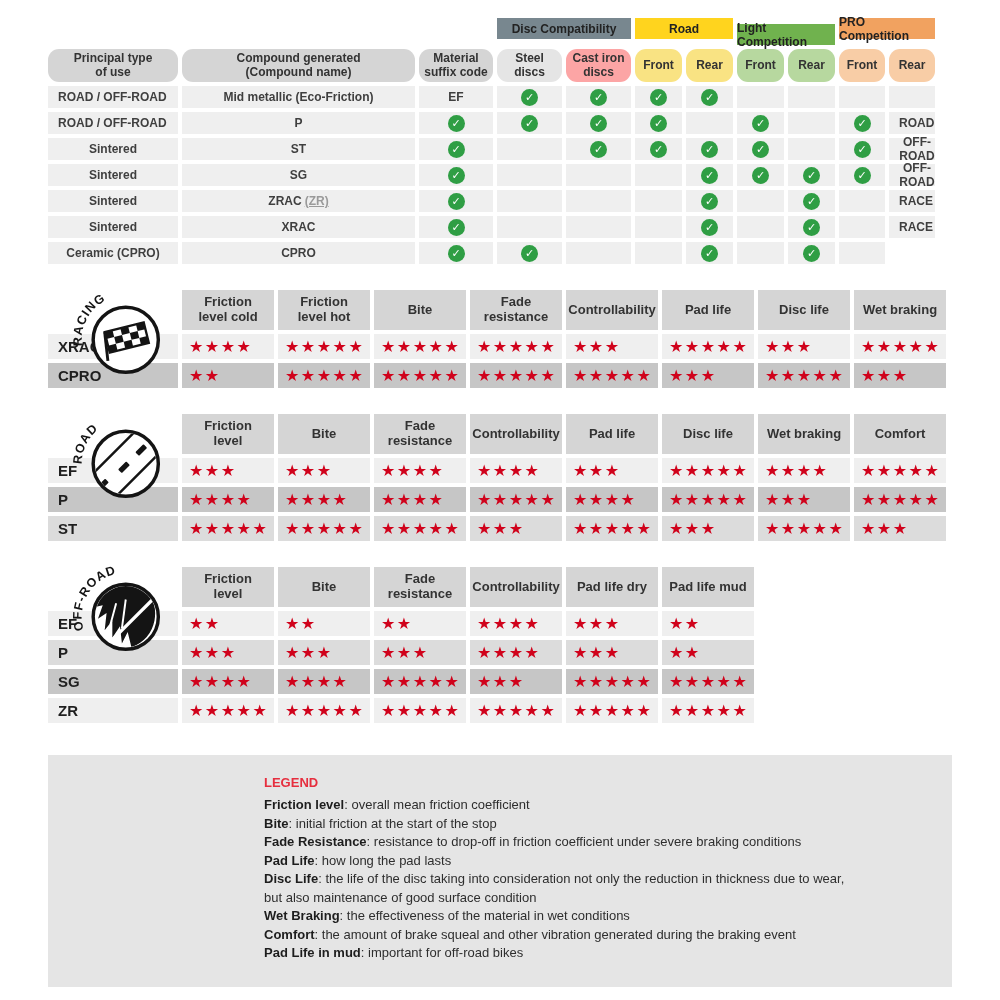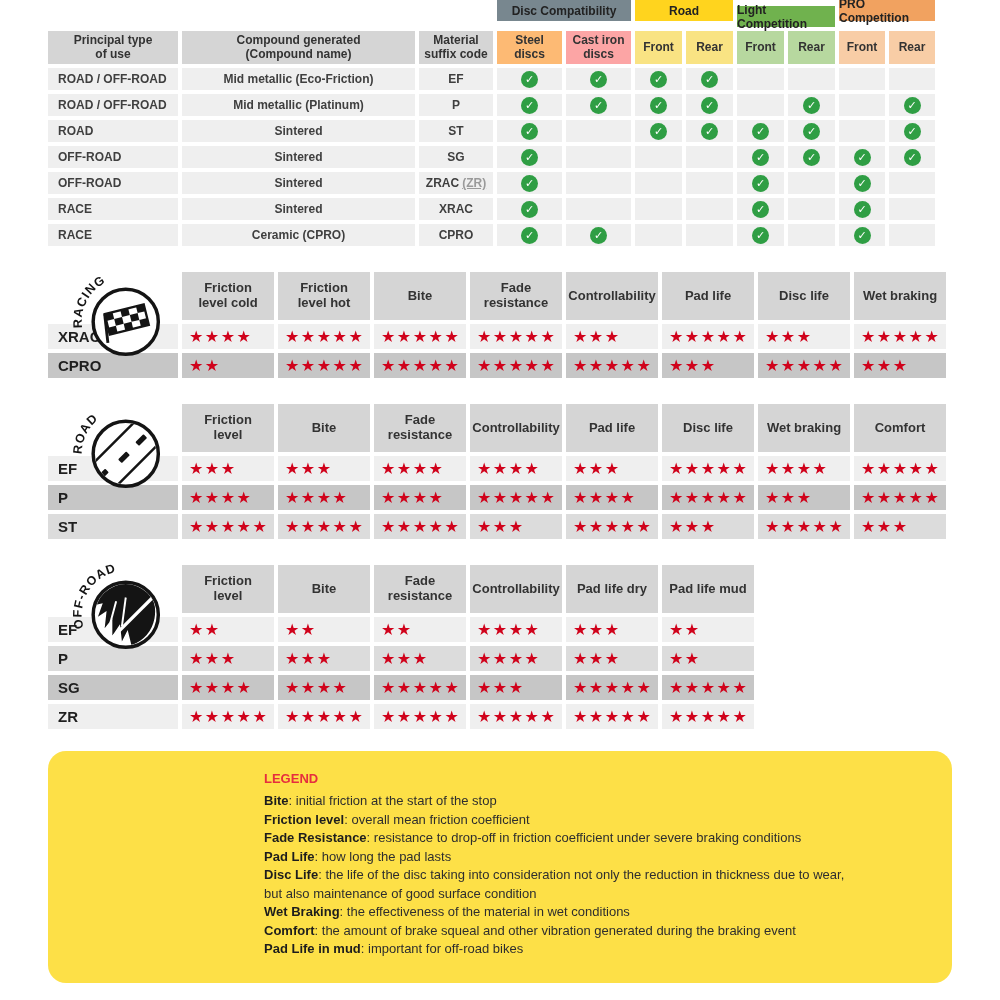--- a/index.html
+++ b/index.html
@@ -3,38 +3,38 @@
 <meta charset="utf-8">
 <style>
   * { box-sizing: border-box; margin: 0; padding: 0; }
   html,body { background:#ffffff; }
   body {
     width: 1000px; height: 1000px;
     font-family: "Liberation Sans", "DejaVu Sans", sans-serif;
     color:#3a3a3a;
     overflow: hidden;
   }
-  .page { width: 904px; margin: 0 auto; }
+  .page { width: 904px; margin: 0 auto; padding-top: 18px; }
 
   
   .compat-grid {
     display: grid;
     grid-template-columns: 130px 233px 74px 65px 65px 47px 47px 47px 47px 46px 46px;
     gap: 4px;
   }
   .span3 { grid-column: span 3; height: 21px; }
   .span2 { grid-column: span 2; }
   .gh {
     height: 21px; display:flex; align-items:center; justify-content:center;
     font-size: 12px; font-weight: bold; color:#222;
   }
   .sh {
     height: 33px; display:flex; align-items:center; justify-content:center;
     font-size: 12px; font-weight: bold; color:#333; text-align:center;
-    white-space: pre-line; line-height: 1.12;
+    white-space: pre-line; line-height: 1.12; border-radius: 11px;
   }
   .mh { background:#d5d5d5; }
   .cell {
     height: 22px; background:#efefef; display:flex; align-items:center;
     font-size: 12px; font-weight: 600; color:#3f3f3f;
   }
   .cell.use { padding-left: 10px; text-align: center; }
   .cell.tech, .cell.suffix, .cell.chk { justify-content:center; }
   .cell .note { color:#9a9a9a; margin-left: 3px; text-decoration: underline; }
   .check {
@@ -49,21 +49,21 @@
   .section.road    { margin-top: 10px; }
   .section.offroad { margin-top: 10px; }
   .icon-wrap { position:absolute; left: 22px; top: -2px; }
   .rating-grid {
     display: grid; gap: 4px; margin-top: 26px;
   }
   .cols8 { grid-template-columns: 130px repeat(8, 92px); }
   .cols6 { grid-template-columns: 130px repeat(6, 92px); }
   .hspacer { height: 40px; }
   .rh {
-    height: 48px; background:#d5d5d5;
+    height: 40px; background:#d5d5d5;
     display:flex; align-items:center; justify-content:center;
     font-size: 13px; font-weight: bold; color:#333; text-align:center;
     white-space: pre-line; line-height: 1.15;
   }
   .rlabel {
     height: 25px; display:flex; align-items:center; padding-left: 10px;
     font-size: 15px; font-weight: 600; color:#1f1f1f;
   }
   .rcell { height: 25px; display:flex; align-items:center; overflow:hidden; }
   .light { background:#efefef; }
@@ -71,22 +71,22 @@
   .dark  { background:#c6c6c6; }
   .stars {
     color:#d0021b; font-size: 16px; letter-spacing: 1.5px;
     padding-left: 7px; white-space: nowrap; line-height: 1;
   }
 
   .arc-text { font-size: 13px; font-weight: bold; fill:#141414; letter-spacing: 1px; }
 
   
   .legend {
-    margin-top: 22px; background:#fde047;
-    padding: 20px 20px 24px 216px; min-height: 198px; border-radius: 18px;
+    margin-top: 32px; background:#e5e5e5;
+    padding: 20px 20px 24px 216px; min-height: 198px;
   }
   .legend-title { color:#e62e3e; font-size: 13px; font-weight: bold; margin-bottom: 6px; }
   .lline { font-size: 13px; color:#2e2e2e; line-height: 18.5px; }
   .lline b { color:#1d1d1d; }
 </style>
 </head>
 <body>
 
 <div class="page">
 
@@ -95,21 +95,21 @@
       <div class="gh span2" style="background: rgb(120, 135, 143);">Disc Compatibility</div>
       <div class="gh span2" style="background: rgb(255, 212, 30);">Road</div>
       <div class="gh span2" style="background: rgb(112, 178, 78); margin-top: 6px;">Light Competition</div>
       <div class="gh span2" style="background: rgb(241, 162, 96);">PRO Competition</div>
       <div class="sh mh">Principal type
 of use</div>
       <div class="sh mh">Compound generated
 (Compound name)</div>
       <div class="sh mh">Material
 suffix code</div>
-      <div class="sh" style="background: #fdba74;">Steel
+      <div class="sh" style="background: #e5e5e5;">Steel
 discs</div>
       <div class="sh" style="background: #fca5a5;">Cast iron
 discs</div>
       <div class="sh" style="background: rgb(249, 227, 131);">Front</div>
       <div class="sh" style="background: rgb(249, 227, 131);">Rear</div>
       <div class="sh" style="background: rgb(183, 216, 159);">Front</div>
       <div class="sh" style="background: rgb(183, 216, 159);">Rear</div>
       <div class="sh" style="background: rgb(248, 205, 166);">Front</div>
       <div class="sh" style="background: rgb(248, 205, 166);">Rear</div>
       <div class="cell use">ROAD / OFF-ROAD</div>
@@ -127,21 +127,20 @@
         <span class="check">✓</span>
       </div>
       <div class="cell chk">
         <span class="check">✓</span>
       </div>
       <div class="cell chk"></div>
       <div class="cell chk"></div>
       <div class="cell chk"></div>
       <div class="cell chk"></div>
       <div class="cell use">ROAD / OFF-ROAD</div>
-      <div class="cell tech">Mid metallic (Platinum)</div>
       <div class="cell suffix">
         <span>P</span>
       </div>
       <div class="cell chk">
         <span class="check">✓</span>
       </div>
       <div class="cell chk">
         <span class="check">✓</span>
       </div>
       <div class="cell chk">
@@ -570,22 +569,22 @@
         </div>
         <div class="rcell light">
           <span class="stars">★★★★★</span>
         </div>
       </div>
   </div>
 
   <div class="legend">
     <div class="legend-title">LEGEND</div>
     <div>
+        <div class="lline"><b>Friction level</b>: overall mean friction coefficient</div>
         <div class="lline"><b>Bite</b>: initial friction at the start of the stop</div>
-        <div class="lline"><b>Friction level</b>: overall mean friction coefficient</div>
         <div class="lline"><b>Fade Resistance</b>: resistance to drop-off in friction coefficient under severe braking conditions</div>
         <div class="lline"><b>Pad Life</b>: how long the pad lasts</div>
         <div class="lline"><b>Disc Life</b>: the life of the disc taking into consideration not only the reduction in thickness due to wear,</div>
         <div class="lline">but also maintenance of good surface condition</div>
         <div class="lline"><b>Wet Braking</b>: the effectiveness of the material in wet conditions</div>
         <div class="lline"><b>Comfort</b>: the amount of brake squeal and other vibration generated during the braking event</div>
         <div class="lline"><b>Pad Life in mud</b>: important for off-road bikes</div>
       </div>
   </div>
 

